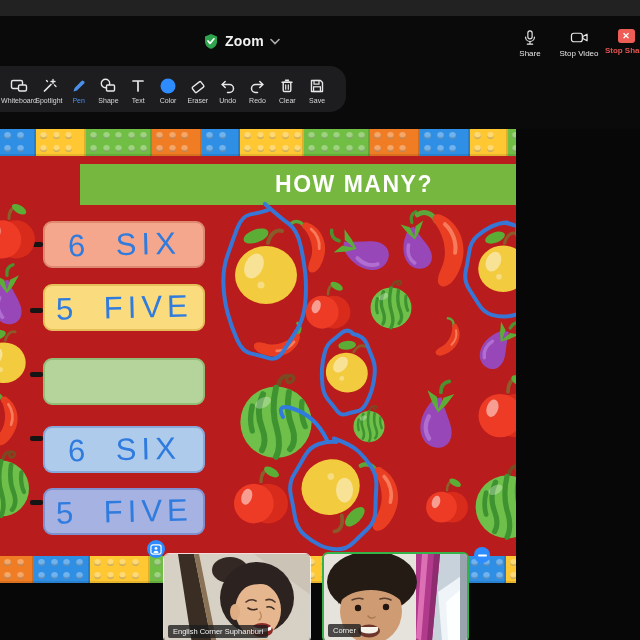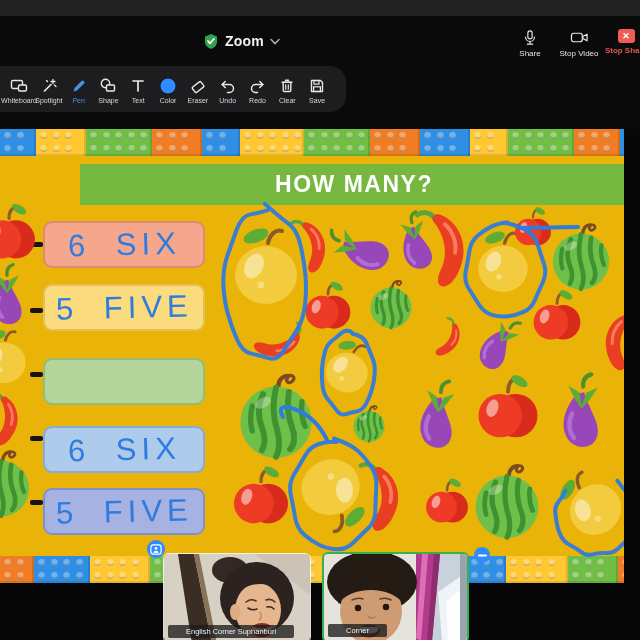--- a/index.html
+++ b/index.html
@@ -16,40 +16,40 @@
   .stop-share-box{width:17px;height:14px;background:#ef5e56;border-radius:3px;color:#fff;font-size:9px;font-weight:bold;display:flex;align-items:center;justify-content:center;line-height:1;}
 
   
   .toolbar-row{position:absolute;left:0;top:50px;width:640px;height:63px;background:#0a0a0a;}
   .toolbar{position:absolute;left:-14px;top:0;width:360px;height:46px;background:#1d1d20;border-radius:0 16px 16px 0;display:flex;align-items:center;justify-content:space-between;padding:2px 14px 0 18px;}
   .tool{display:flex;flex-direction:column;align-items:center;gap:2px;width:30px;cursor:pointer;}
   .tool .tlabel{font-size:7px;color:#d8d8d8;white-space:nowrap;}
   .tool.active .tlabel{color:#4a8fe8;}
 
   
-  .slide{position:absolute;left:0;top:113px;width:624px;height:454px;background:#eab308;overflow:hidden;}
+  .slide{position:absolute;left:0;top:113px;width:516px;height:454px;background:#b91c1c;overflow:hidden;}
   .lego{position:absolute;left:0;width:640px;height:27px;overflow:hidden;}
   .lego.top{top:0;} .lego.bottom{top:427px;}
   .brick{position:absolute;top:0;height:27px;box-shadow:inset -2px 0 0 rgba(0,0,0,.12), inset 0 -2px 0 rgba(0,0,0,.10);}
   .stud{position:absolute;width:7px;height:7px;border-radius:50%;background:rgba(255,255,255,.32);box-shadow:inset 0 -1.5px 1px rgba(0,0,0,.22);}
   .banner{position:absolute;left:80px;top:35px;width:548px;height:41px;background:#76b83f;display:flex;align-items:center;justify-content:center;}
   .banner .title{color:#fff;font-size:23px;font-weight:bold;letter-spacing:1.5px;}
   .answer-box{position:absolute;left:43px;width:162px;height:47px;border-radius:9px;border:2px solid;display:flex;align-items:center;justify-content:center;}
   .answer-text{font-size:31px;color:#2f7bde;letter-spacing:5px;word-spacing:12px;transform:rotate(-1.5deg);}
   .dash{position:absolute;left:30px;width:13px;height:4.5px;background:#151515;border-radius:2px;}
   .overlay-svg{position:absolute;left:0;top:0;width:640px;height:454px;}
 
   
   .mini-btn{position:absolute;border-radius:50%;background:#2d8cff;display:flex;align-items:center;justify-content:center;z-index:6;cursor:pointer;}
 
   
   .thumb{position:absolute;border-radius:6px;overflow:hidden;z-index:5;}
   .thumb.t1{left:163px;top:537px;width:148px;height:90px;border:1px solid rgba(255,255,255,.85);}
   .thumb.t2{left:322px;top:536px;width:147px;height:91px;border:2px solid #35b34a;}
-  .name-tag{position:absolute;left:4px;bottom:4px;background:rgba(28,28,28,.78);color:#f1f1f1;font-size:7.5px;padding:2px 18px;border-radius:2px;white-space:nowrap;z-index:2;}
+  .name-tag{position:absolute;left:4px;bottom:4px;background:rgba(28,28,28,.78);color:#f1f1f1;font-size:7.5px;padding:2px 5px;border-radius:2px;white-space:nowrap;z-index:2;}
 
   .home-indicator{position:absolute;left:210px;top:629px;width:217px;height:5px;border-radius:3px;background:#fff;z-index:7;cursor:grab;}
 </style>
 </head>
 <body>
 
 <div id="screen">
 
   <div class="topbar">
     <div class="zoom-menu">

